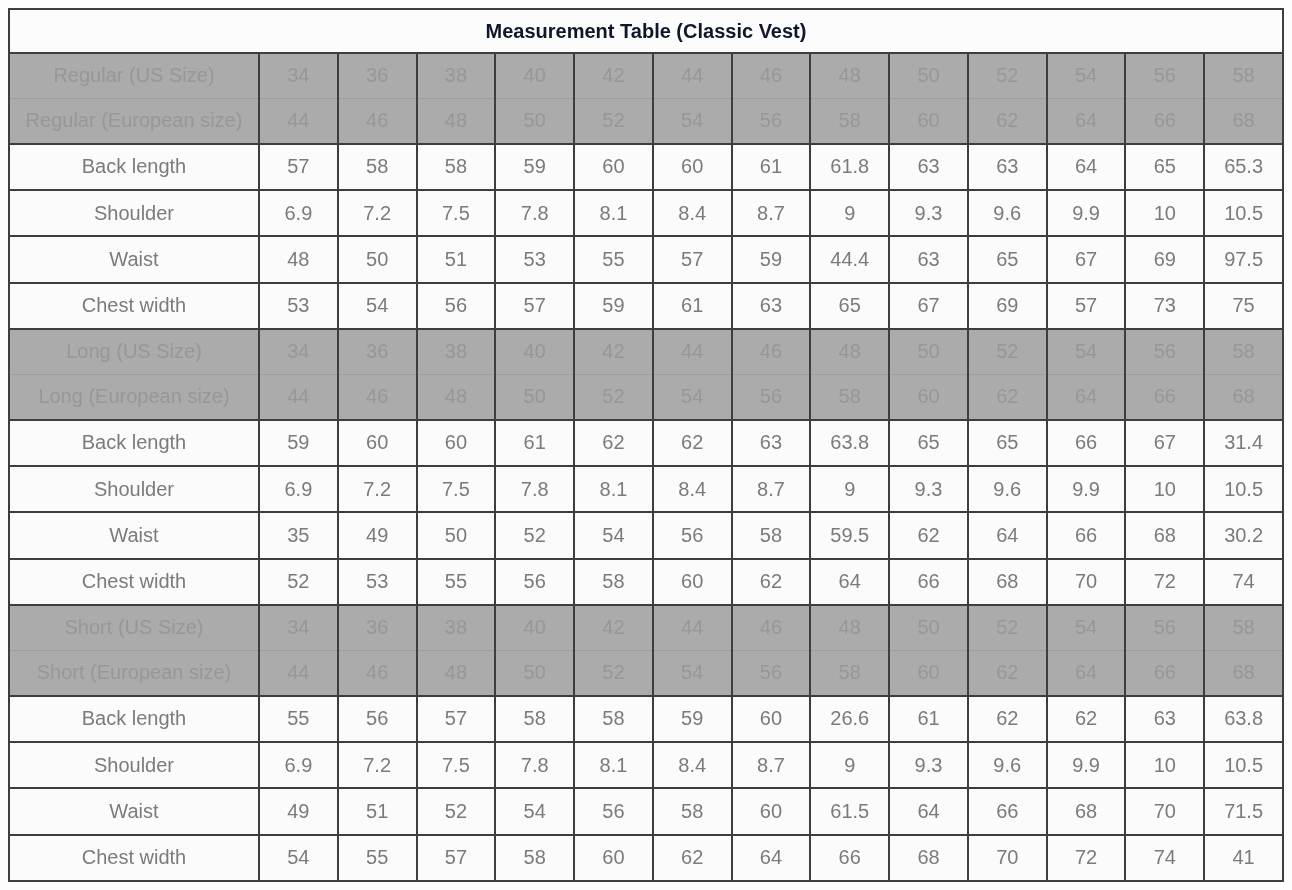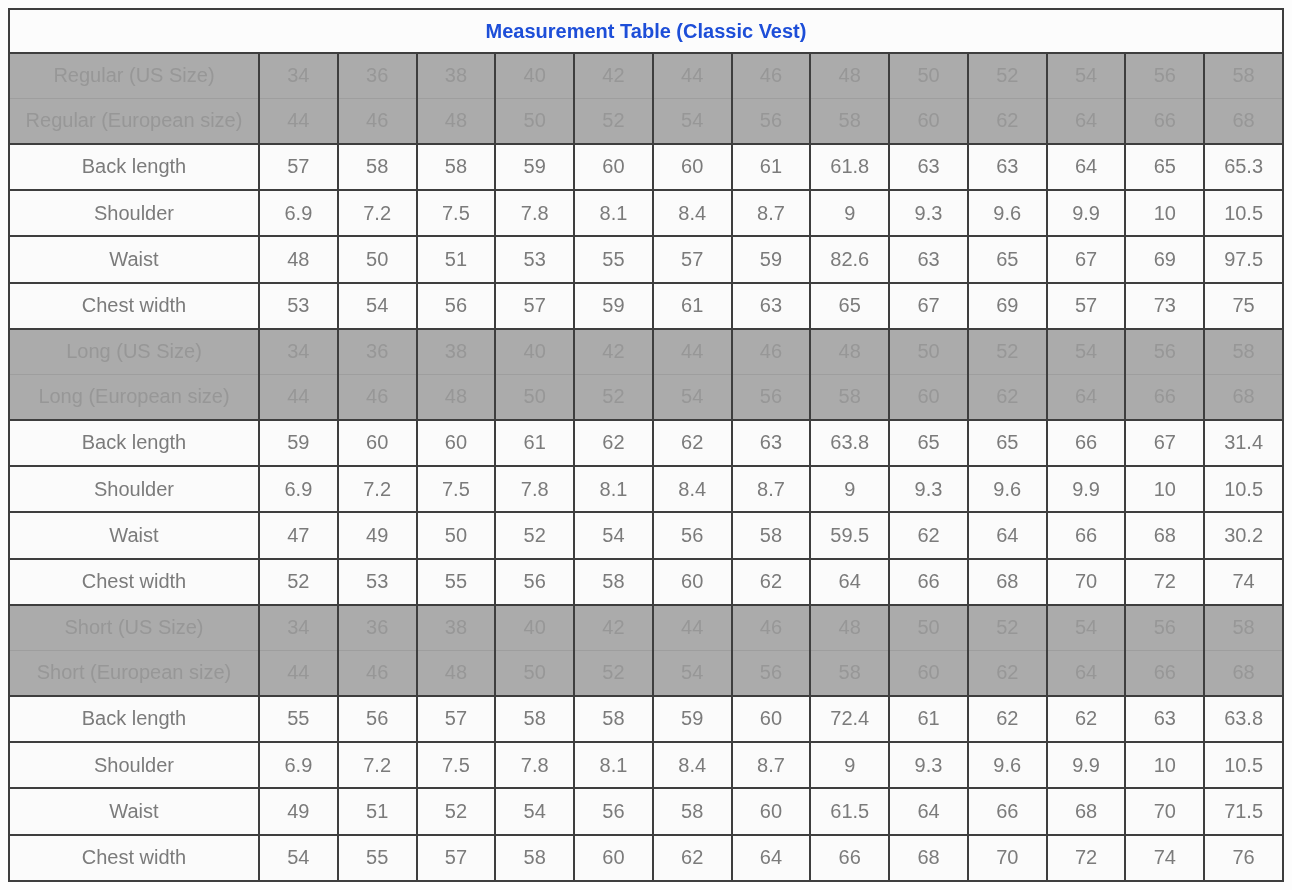--- a/index.html
+++ b/index.html
@@ -27,21 +27,21 @@
     text-align: center;
     vertical-align: middle;
     padding: 0;
     font-size: 20px;
     overflow: hidden;
     white-space: nowrap;
   }
   th.table-title {
     height: 42px;
     background: #fcfcfc;
-    color: #1d4ed8;
+    color: #0f172a;
     font-weight: bold;
     font-size: 21px;
   }
   tr.measure-row td {
     background: #fbfbfb;
     color: #7b7b7b;
   }
   tr.size-row td {
     background: #ababab;
     color: #979797;
@@ -144,21 +144,21 @@
         </tr>
         <tr class="measure-row">
           <td>Waist</td>
           <td>48</td>
           <td>50</td>
           <td>51</td>
           <td>53</td>
           <td>55</td>
           <td>57</td>
           <td>59</td>
-          <td>82.6</td>
+          <td>44.4</td>
           <td>63</td>
           <td>65</td>
           <td>67</td>
           <td>69</td>
           <td>97.5</td>
         </tr>
         <tr class="measure-row">
           <td>Chest width</td>
           <td>53</td>
           <td>54</td>
@@ -233,21 +233,21 @@
           <td>8.7</td>
           <td>9</td>
           <td>9.3</td>
           <td>9.6</td>
           <td>9.9</td>
           <td>10</td>
           <td>10.5</td>
         </tr>
         <tr class="measure-row">
           <td>Waist</td>
-          <td>47</td>
+          <td>35</td>
           <td>49</td>
           <td>50</td>
           <td>52</td>
           <td>54</td>
           <td>56</td>
           <td>58</td>
           <td>59.5</td>
           <td>62</td>
           <td>64</td>
           <td>66</td>
@@ -304,21 +304,21 @@
         </tr>
         <tr class="measure-row">
           <td>Back length</td>
           <td>55</td>
           <td>56</td>
           <td>57</td>
           <td>58</td>
           <td>58</td>
           <td>59</td>
           <td>60</td>
-          <td>72.4</td>
+          <td>26.6</td>
           <td>61</td>
           <td>62</td>
           <td>62</td>
           <td>63</td>
           <td>63.8</td>
         </tr>
         <tr class="measure-row">
           <td>Shoulder</td>
           <td>6.9</td>
           <td>7.2</td>
@@ -357,17 +357,17 @@
           <td>57</td>
           <td>58</td>
           <td>60</td>
           <td>62</td>
           <td>64</td>
           <td>66</td>
           <td>68</td>
           <td>70</td>
           <td>72</td>
           <td>74</td>
-          <td>76</td>
+          <td>41</td>
         </tr>
       </tbody>
   </table>
 </div>
 
 </body></html>

